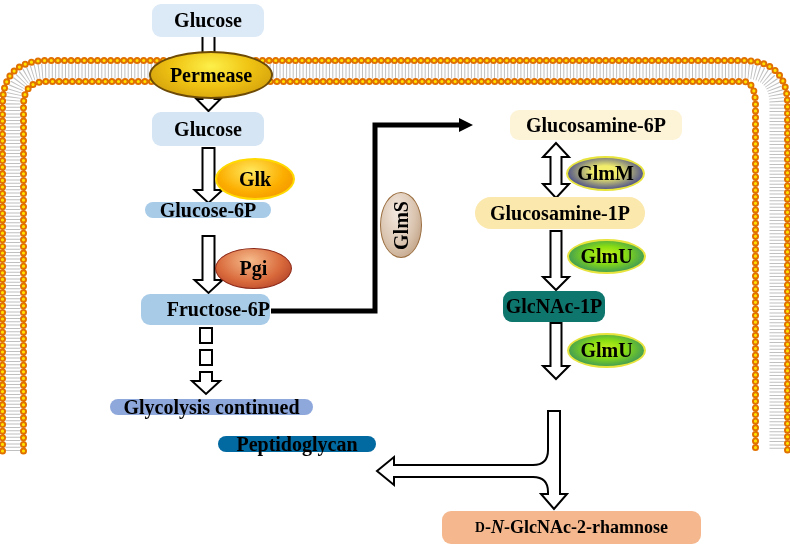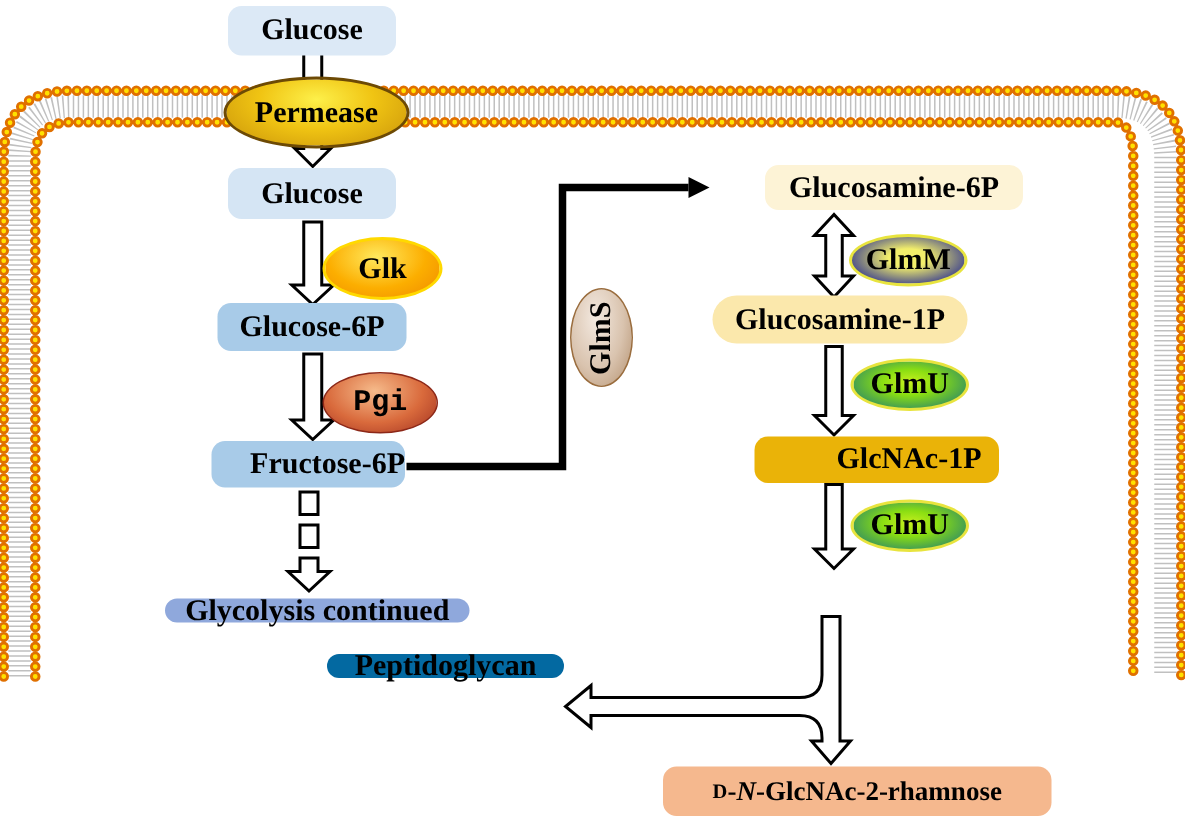--- a/index.html
+++ b/index.html
@@ -12,47 +12,46 @@
     position:absolute;border-radius:9px;display:flex;align-items:center;justify-content:center;
     font-weight:bold;font-size:20px;color:#000;white-space:nowrap;
   }
   .enzyme{
     position:absolute;border-radius:50%;display:flex;align-items:center;justify-content:center;
     font-weight:bold;font-size:20px;color:#000;white-space:nowrap;
   }
   
   .b-glucose-out{left:152px;top:4px;width:112px;height:33px;background:#dce9f6;}
   .b-glucose-in{left:152px;top:112px;width:112px;height:34px;background:#d5e5f4;}
-  .b-glucose6p{left:145px;top:202px;width:126px;height:32px;background:#a8cbe8;}
+  .b-glucose6p{left:145px;top:202px;width:126px;height:16px;background:#a8cbe8;}
   .b-fructose6p{left:141px;top:294px;width:129px;height:31px;background:#a8cbe8;justify-content:flex-end;}
   .b-glycolysis{left:110px;top:399px;width:203px;height:16px;background:#8fa8dc;}
   .b-glucosamine6p{left:477px;top:110px;width:172px;height:30px;background:#fdf3d6;margin-left:33px;}
   .b-glucosamine1p{left:475px;top:197px;width:170px;height:32px;background:#fbe8ac;border-radius:16px;}
-  .b-glcnac1p{left:503px;top:291px;width:120px;height:31px;background:#eab308;padding-left:43px;}
+  .b-glcnac1p{left:503px;top:291px;width:102px;height:31px;background:#0f766e;}
   .b-udpglcnac{left:495px;top:379px;width:137px;height:31px;background:#b2880c;}
   .b-peptidoglycan{left:218px;top:436px;width:158px;height:16px;background:#0369a1;}
   .b-rhamnose{left:442px;top:511px;width:259px;height:33px;background:#f5b88e;font-size:18px;}
   .b-rhamnose .smallcap{font-size:0.76em;}
   .b-rhamnose .ital{font-style:italic;}
   
   .e-permease{
     left:149px;top:51px;width:120px;height:44px;
     background:radial-gradient(ellipse at 50% 30%,#fdf04a 0%,#f0c413 45%,#c8920a 100%);
     border:2px solid #6d4a05;
   }
   .e-glk{
     left:215px;top:158px;width:76px;height:38px;
     background:radial-gradient(ellipse at 45% 30%,#ffe95e 0%,#fcae00 55%,#ef8a00 100%);
     border:2.5px solid #ffd900;
   }
   .e-pgi{
     left:215px;top:248px;width:75px;height:39px;
     background:radial-gradient(ellipse at 45% 30%,#f6bb8b 0%,#d96a3c 55%,#a03020 100%);
     border:1.5px solid #8c2818;
-    font-family:Liberation Mono, monospace;
   }
   .e-glms{
     left:380px;top:192px;width:40px;height:64px;
     background:radial-gradient(ellipse at 40% 30%,#f3e9e0 0%,#d9c3ae 55%,#b3906f 100%);
     border:1.5px solid #9a6d3e;
   }
   .e-glms span{transform:rotate(-90deg);}
   .e-glmm{
     left:566px;top:156px;width:75px;height:31px;
     background:radial-gradient(ellipse at 50% 45%,#f2ee6b 0%,#f2ee6b 25%,#5a5d88 70%,#3f427a 100%);

